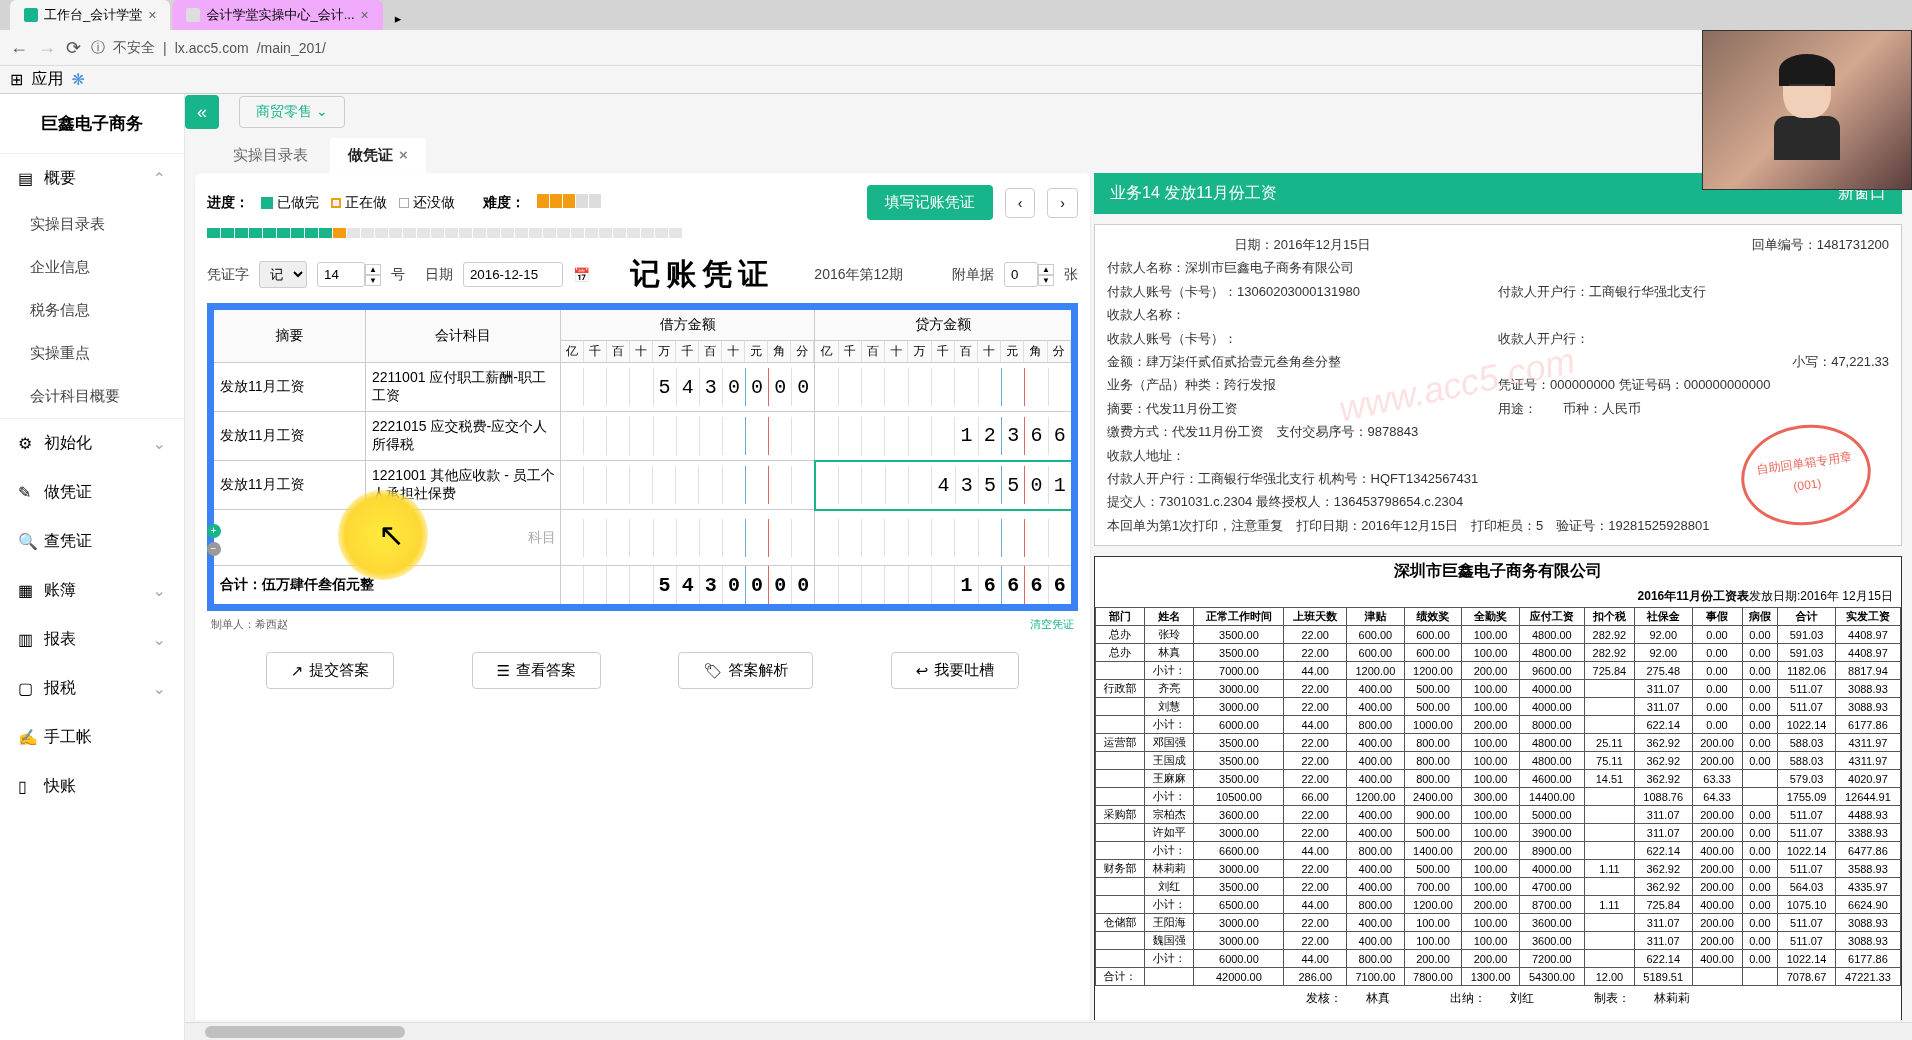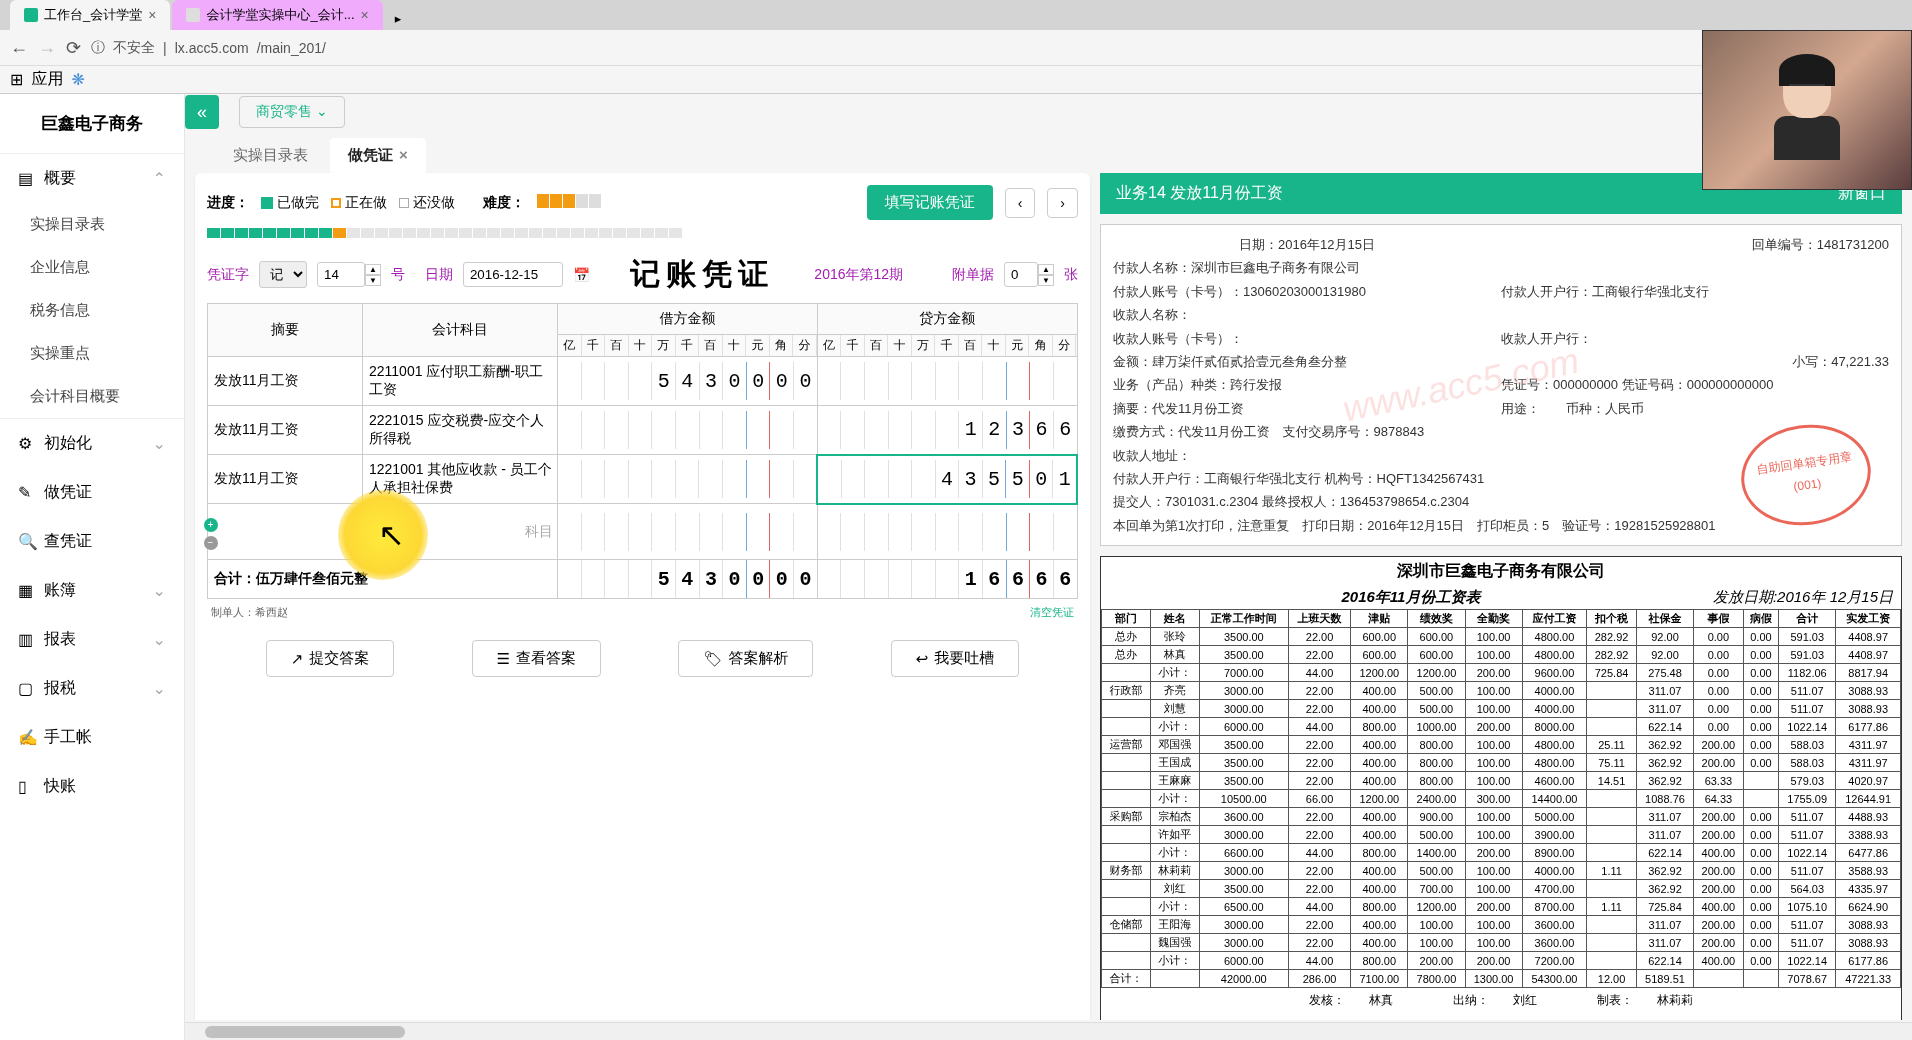--- a/index.html
+++ b/index.html
@@ -36,48 +36,48 @@
 .nav-icon { width: 16px; display: inline-block; }
 
 
 .content { position: absolute; left: 185px; top: 36px; right: 0; bottom: 20px; padding: 0 10px; overflow: hidden; }
 .inner-tabs { display: flex; gap: 4px; padding: 8px 20px 0; }
 .i-tab { padding: 8px 18px; font-size: 15px; background: #f5f5f5; border-radius: 4px 4px 0 0; cursor: pointer; color: #666; }
 .i-tab.active { background: #fff; font-weight: bold; color: #222; }
 .i-tab-close { margin-left: 6px; color: #888; }
 
 
-.panels { display: flex; gap: 10px; height: calc(100% - 40px); }
+.panels { display: flex; gap: 4px; height: calc(100% - 40px); }
 .voucher-panel { flex: 0 0 895px; background: #fff; border-radius: 6px; padding: 8px 12px; box-shadow: 0 1px 3px rgba(0,0,0,0.08); }
 .progress-row { display: flex; align-items: center; gap: 12px; font-size: 14px; padding: 4px 0; }
 .legend-box { display: flex; align-items: center; gap: 4px; }
 .swatch { width: 12px; height: 12px; display: inline-block; }
 .sw-green { background: #19b58a; }
 .sw-orange { border: 2px solid #f39c12; width: 10px; height: 10px; }
 .sw-empty { border: 1px solid #aaa; width: 10px; height: 10px; }
 .difficulty-bars span { display: inline-block; width: 12px; height: 14px; background: #f39c12; margin-right: 1px; }
 .difficulty-bars .empty { background: #ddd; }
 .fill-btn { margin-left: auto; background: #19b58a; color: #fff; padding: 8px 18px; border-radius: 4px; font-size: 15px; cursor: pointer; }
 .nav-arrow-btn { border: 1px solid #ccc; padding: 6px 12px; border-radius: 4px; cursor: pointer; }
 .progress-bar { display: flex; gap: 1px; margin: 4px 0 8px; }
 .pb-cell { width: 13px; height: 10px; background: #19b58a; }
 .pb-cell.empty { background: #e5e5e5; }
 .pb-cell.cur { background: #f39c12; }
 
 .voucher-header { display: flex; align-items: center; gap: 10px; padding: 8px 0; font-size: 14px; }
 .voucher-title { font-size: 30px; font-weight: bold; letter-spacing: 6px; margin: 0 30px; }
-.vh-label { color: #a21caf; }
+.vh-label { color: #404040; }
 .vh-input { border: 1px solid #ccc; padding: 4px 6px; width: 48px; border-radius: 3px; }
 .vh-date { border: 1px solid #ccc; padding: 4px 6px; width: 100px; border-radius: 3px; }
 .num-stepper { display: inline-flex; align-items: center; }
 .stepper-btns { display: flex; flex-direction: column; }
 .stepper-btns span { font-size: 8px; border: 1px solid #ccc; padding: 0 3px; cursor: pointer; line-height: 9px; }
 
 
-.voucher-table { border: 1px solid #3b82f6; border-collapse: collapse; width: 100%; font-size: 14px; }
+.voucher-table { border: 7px solid #3b82f6; border-collapse: collapse; width: 100%; font-size: 14px; }
 .voucher-table th, .voucher-table td { border: 1px solid #ccc; padding: 6px 4px; text-align: center; }
 .voucher-table th { background: #fafafa; font-weight: normal; }
 .col-digest { width: 155px; }
 .col-account { width: 195px; }
 .amount-cols { padding: 0 !important; }
 .digit-row { display: flex; height: 100%; }
 .digit-cell { flex: 1; border-right: 1px solid #e0e0e0; min-height: 38px; display: flex; align-items: center; justify-content: center; font-size: 20px; font-family: "Courier New", monospace; }
 .digit-cell:last-child { border-right: none; }
 .digit-cell.blue { border-right-color: #6fa8dc; }
 .digit-cell.red { border-right-color: #e06666; }
@@ -101,21 +101,21 @@
 .right-panel { flex: 1; display: flex; flex-direction: column; gap: 10px; overflow: hidden; }
 .task-header { background: #19b58a; color: #fff; padding: 10px 16px; font-size: 16px; display: flex; justify-content: space-between; }
 .receipt-box { background: #fff; border: 1px solid #ccc; padding: 8px 12px; font-size: 13px; line-height: 1.8; position: relative; color: #333; }
 .receipt-row { display: flex; }
 .receipt-col { flex: 1; }
 .receipt-stamp { position: absolute; right: 30px; bottom: 20px; width: 130px; height: 100px; border: 3px solid #e74c3c; border-radius: 50%; color: #e74c3c; display: flex; align-items: center; justify-content: center; text-align: center; font-size: 12px; transform: rotate(-8deg); opacity: 0.85; }
 .watermark { position: absolute; top: 40%; left: 30%; font-size: 36px; color: rgba(247, 168, 168, 0.35); transform: rotate(-12deg); pointer-events: none; font-style: italic; }
 
 .salary-table { background: #fff; border: 1px solid #333; font-size: 11px; flex: 1; overflow: auto; }
 .salary-title { text-align: center; font-weight: bold; font-size: 16px; padding: 4px; }
-.salary-sub { display: flex; justify-content: space-between; font-size: 15px; padding: 2px 8px; font-style: italic; }
+.salary-sub { display: flex; justify-content: flex-end; font-size: 12px; padding: 2px 8px; }
 .salary-grid { border-collapse: collapse; width: 100%; }
 .salary-grid th, .salary-grid td { border: 1px solid #555; padding: 1px 3px; text-align: center; font-size: 11px; white-space: nowrap; }
 
 
 .highlight-cursor { position: absolute; width: 90px; height: 90px; background: radial-gradient(circle, #ffeb3b 0%, #fdd835 60%, rgba(255,235,59,0) 80%); border-radius: 50%; pointer-events: none; z-index: 900; }
 .cursor-arrow { position: absolute; font-size: 32px; z-index: 901; pointer-events: none; color: #000; }
 
 
 .webcam { position: absolute; top: 30px; right: 0; width: 210px; height: 160px; background: linear-gradient(135deg, #8a6d5e 0%, #d4a890 50%, #5a3d3d 100%); border: 1px solid #333; z-index: 1000; display: flex; align-items: center; justify-content: center; }
 .person { width: 70px; height: 100px; position: relative; }

